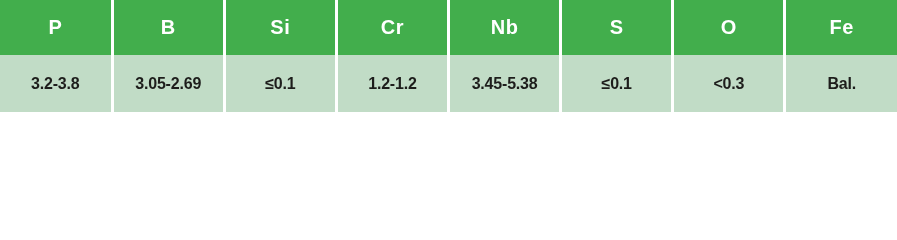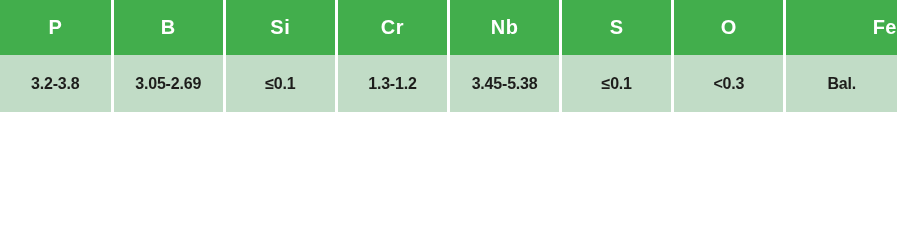--- a/index.html
+++ b/index.html
@@ -33,21 +33,20 @@
     text-align: center;
     vertical-align: middle;
     padding: 0;
     border: 0;
     border-right: 3px solid #ffffff;
     box-sizing: border-box;
   }
 
   .composition-table tr.header-row th:last-child {
     border-right: 0;
-    text-align: right;
   }
 
   .composition-table tr.data-row td {
     height: 57px;
     background: #C1DCC6;
     color: #1d1d1b;
     font-size: 16px;
     font-weight: bold;
     text-align: center;
     vertical-align: middle;
@@ -76,20 +75,20 @@
       <th>S</th>
       <th>O</th>
       <th>Fe</th>
     </tr>
   </thead>
   <tbody>
     <tr class="data-row">
       <td>3.2-3.8</td>
       <td>3.05-2.69</td>
       <td>≤0.1</td>
-      <td>1.3-1.2</td>
+      <td>1.2-1.2</td>
       <td>3.45-5.38</td>
       <td>≤0.1</td>
       <td>&lt;0.3</td>
       <td>Bal.</td>
     </tr>
   </tbody>
 </table>
 
 </body></html>

